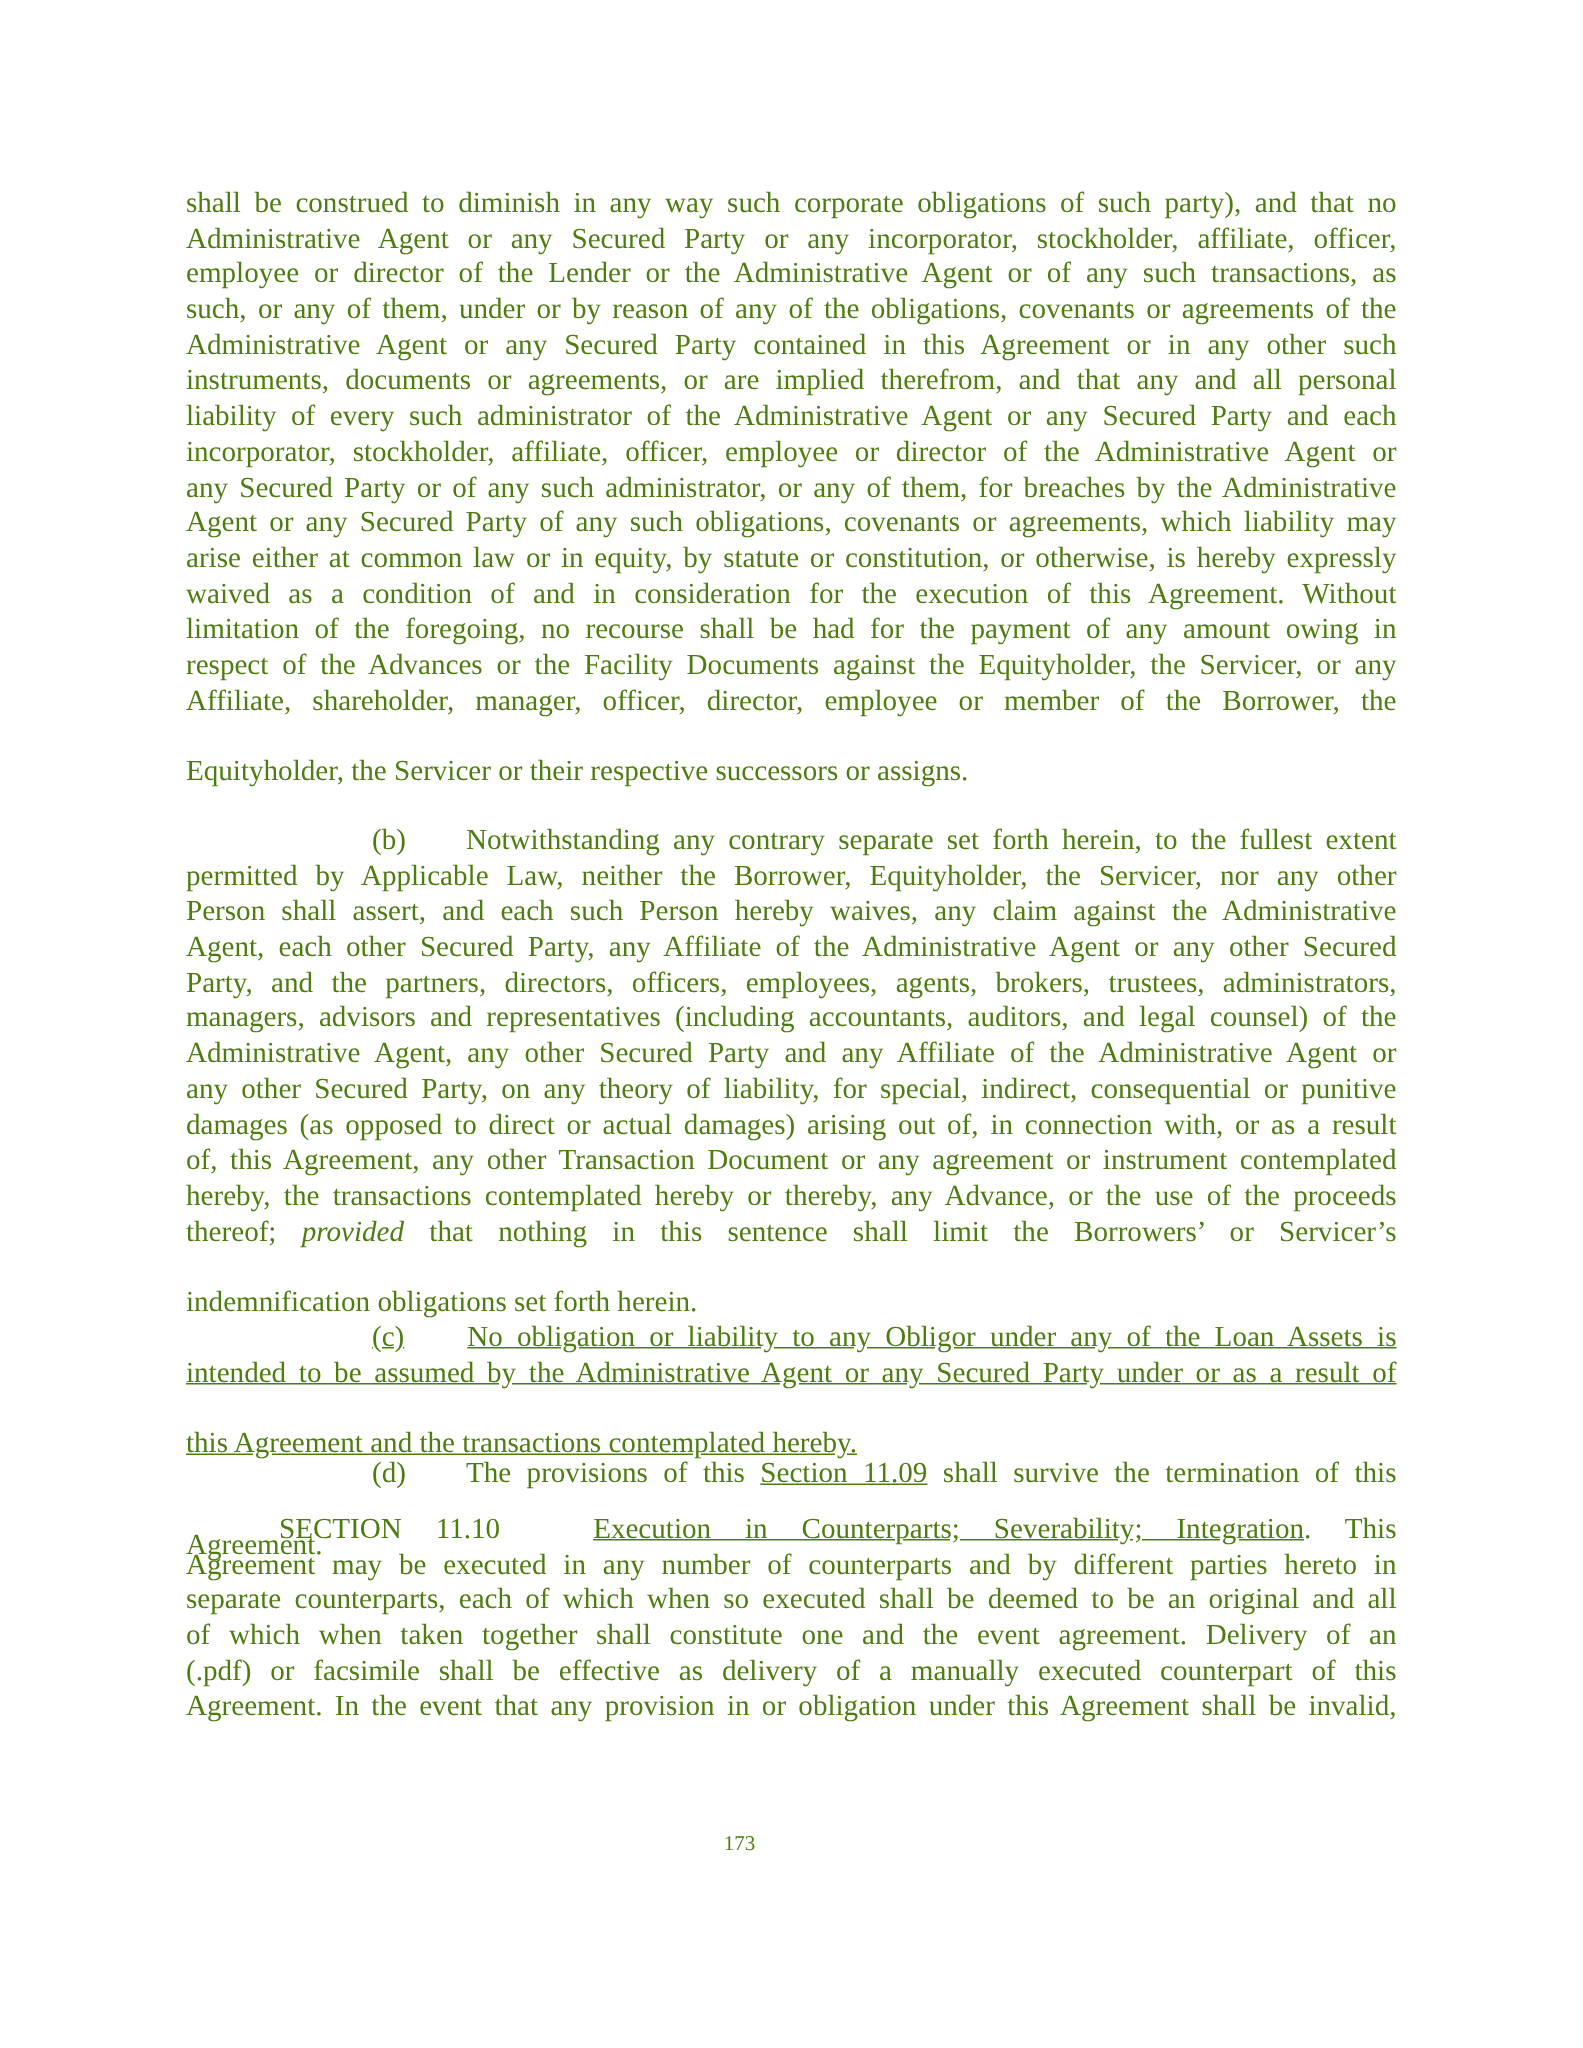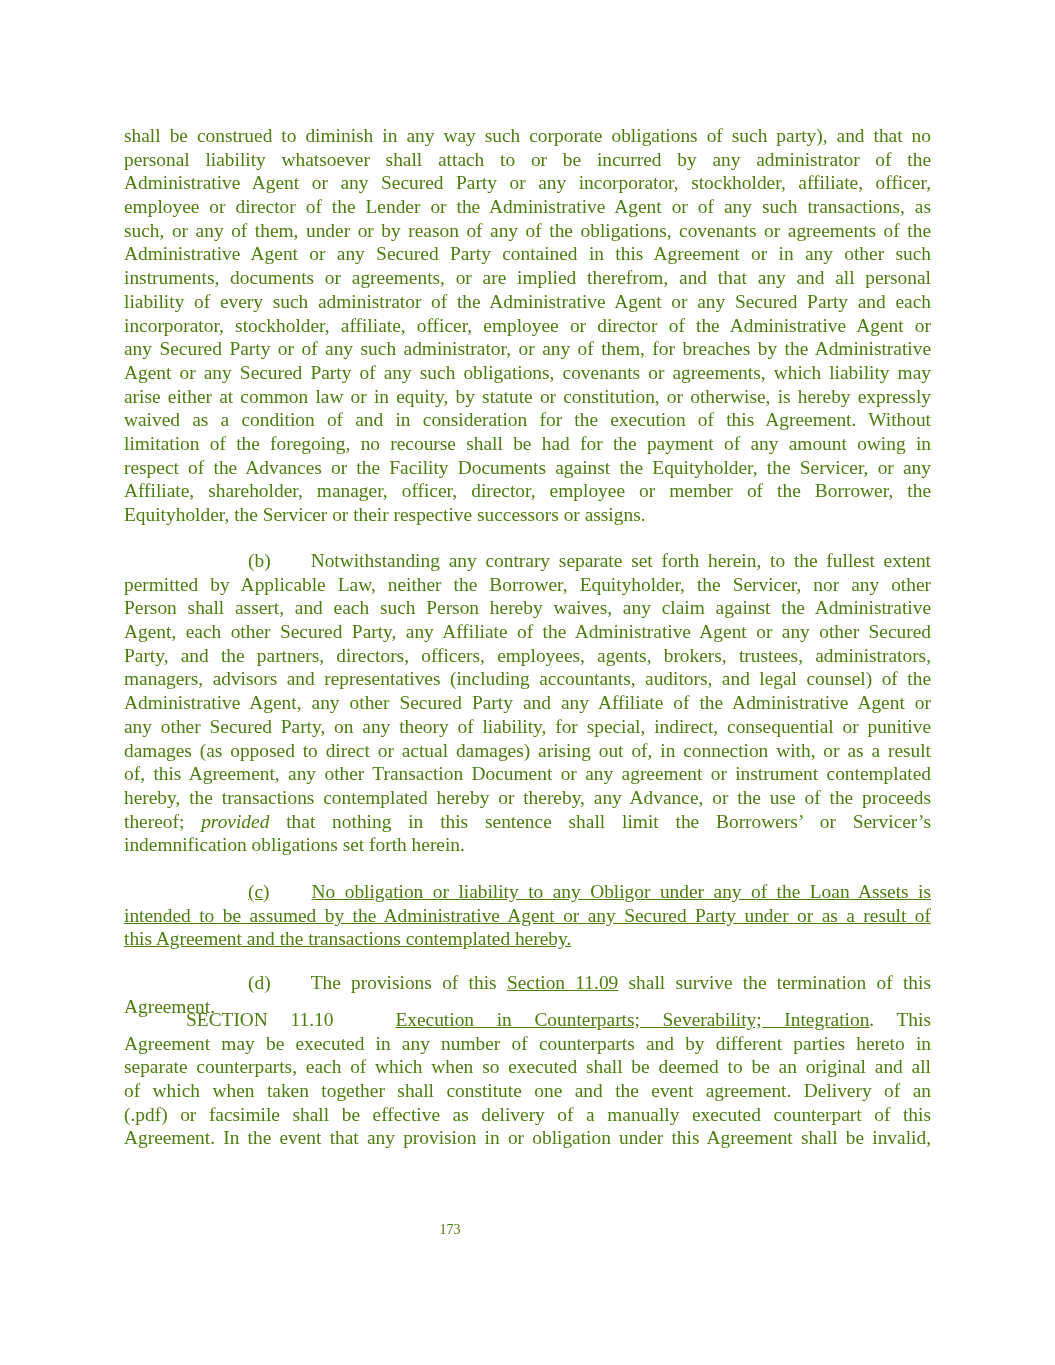--- a/index.html
+++ b/index.html
@@ -8,39 +8,38 @@
     position: absolute; left: 0; top: 0; width: 1055px; height: 1365px;
     background: #ffffff; color: #4d7c0f;
     font-family: "Liberation Serif", "DejaVu Serif", serif;
     font-size: 19.4px;
   }
   .para { position: absolute; left: 124px; width: 807px; }
   .line {
     display: block; height: 23.7px; line-height: 23.7px;
     white-space: nowrap; text-align: justify; text-align-last: justify;
   }
-  .line.last { text-align-last: left; }
+  .line.last { text-align-last: left; margin-top: 24px; }
   .indent-sub { padding-left: 124px; }
   .indent-sec { padding-left: 62px; }
   .tab-gap { display: inline-block; }
   .u { text-decoration: underline; margin-top: 30px; }
   .i { font-style: italic; }
   .page-number {
     position: absolute; left: 0; width: 900px; top: 1222px;
-    text-align: center; font-size: 14px;
+    text-align: center; font-size: 14px; padding-left: 43px;
   }
 </style>
 </head>
 <body>
 
 <div class="page">
 
   <div class="para" style="top:124px;">
     <span class="line">shall be construed to diminish in any way such corporate obligations of such party), and that no</span>
-    <span class="line">personal liability whatsoever shall attach to or be incurred by any administrator of the</span>
     <span class="line">Administrative Agent or any Secured Party or any incorporator, stockholder, affiliate, officer,</span>
     <span class="line">employee or director of the Lender or the Administrative Agent or of any such transactions, as</span>
     <span class="line">such, or any of them, under or by reason of any of the obligations, covenants or agreements of the</span>
     <span class="line">Administrative Agent or any Secured Party contained in this Agreement or in any other such</span>
     <span class="line">instruments, documents or agreements, or are implied therefrom, and that any and all personal</span>
     <span class="line">liability of every such administrator of the Administrative Agent or any Secured Party and each</span>
     <span class="line">incorporator, stockholder, affiliate, officer, employee or director of the Administrative Agent or</span>
     <span class="line">any Secured Party or of any such administrator, or any of them, for breaches by the Administrative</span>
     <span class="line">Agent or any Secured Party of any such obligations, covenants or agreements, which liability may</span>
     <span class="line">arise either at common law or in equity, by statute or constitution, or otherwise, is hereby expressly</span>

